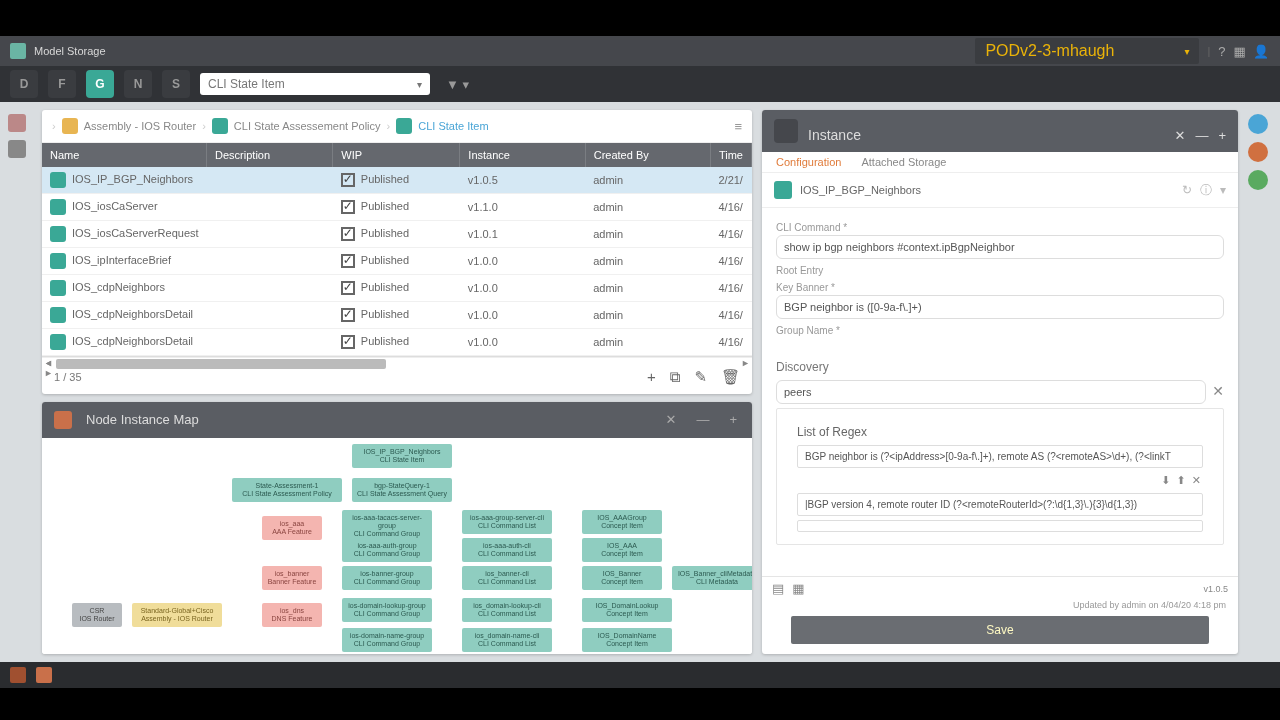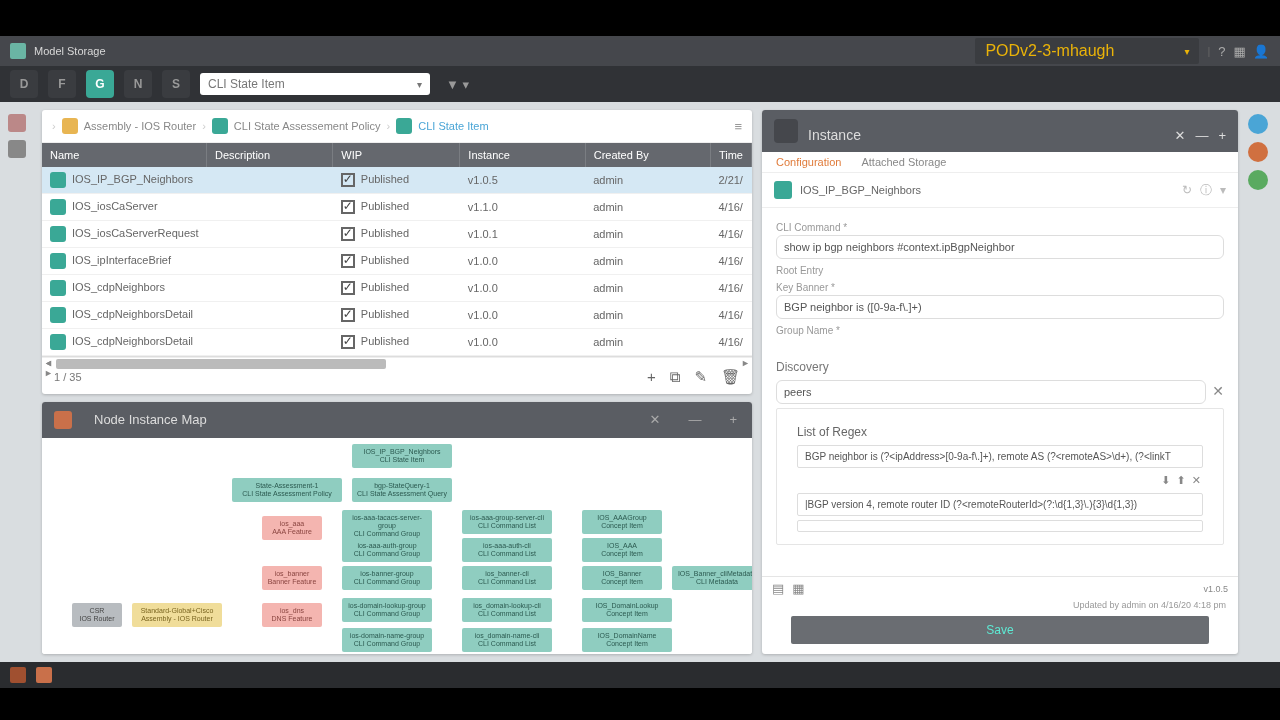--- a/index.html
+++ b/index.html
@@ -40,21 +40,21 @@
 .chk{display:inline-block;width:14px;height:14px;border:2px solid #666;position:relative;vertical-align:middle;margin-right:6px}
 .chk::after{content:"✓";position:absolute;top:-3px;left:0;font-size:12px;color:#444}
 .scroll-h{height:14px;background:#f5f5f5;border-top:1px solid #ddd;position:relative}
 .scroll-h::before{content:"";position:absolute;left:14px;top:2px;width:330px;height:10px;background:#bbb;border-radius:2px}
 .scroll-h::after{content:"◄ ►";position:absolute;right:4px;top:1px;font-size:9px;color:#888;letter-spacing:680px;left:2px}
 .scroll-h .ar-l{position:absolute;left:2px;top:1px;font-size:9px;color:#888}
 .scroll-h .ar-r{position:absolute;right:2px;top:1px;font-size:9px;color:#888}
 .footer-row{display:flex;justify-content:space-between;align-items:center;padding:10px 12px;border-top:1px solid #eee;font-size:11px;color:#777}
 .footer-row .actions{display:flex;gap:14px;font-size:15px;color:#666}
 .footer-row .actions span{cursor:pointer}
-.map-header{background:#5a5d63;color:#ddd;padding:9px 12px;display:flex;align-items:center;gap:22px;font-size:13px}
+.map-header{background:#5a5d63;color:#ddd;padding:9px 12px;display:flex;align-items:center;gap:14px;font-size:13px}
 .map-header .flex{flex:1}
 .map-header .winbtn{color:#aaa;font-size:13px;cursor:pointer;padding:0 3px}
 .map-body{height:230px;background:#fff;position:relative;overflow:hidden}
 .node{position:absolute;font-size:7px;text-align:center;padding:4px 3px;border-radius:2px;line-height:1.2;color:#555}
 .node.teal{background:#8fcdc0;color:#2c5a50}
 .node.pink{background:#f4b5b0;color:#8a4540}
 .node.yellow{background:#f0dd9a;color:#7a6520}
 .node.gray{background:#b8bcc0;color:#444}
 .inst-header{background:#5a5d63;color:#ddd;padding:9px 12px;display:flex;align-items:flex-end;gap:10px;font-size:13px}
 .inst-header .hexbig{width:24px;height:24px;background:#45474c;border-radius:4px}
@@ -74,21 +74,21 @@
 .discovery{color:#777;font-size:12px;margin-top:24px}
 .disc-group{border:1px solid #e5e5e5;border-radius:2px;padding:8px 10px;margin-top:4px}
 .regex-title{font-size:12px;color:#666;margin:8px 0 6px 10px}
 .regex-item{border:1px solid #ddd;border-radius:2px;padding:5px 7px;margin:4px 10px;font-size:10px;color:#555;position:relative}
 .regex-item.hl{background:#fff}
 .regex-actions{text-align:right;padding:2px 12px;color:#888;font-size:11px}
 .regex-actions span{cursor:pointer;margin-left:6px}
 .form-footer{border-top:1px solid #e5e5e5;padding:4px 10px;display:flex;align-items:center;gap:8px;font-size:9px;color:#888}
 .form-footer .ff{flex:1}
 .form-footer .ico{color:#888;font-size:13px}
-.save-btn{margin:6px 29px 10px;background:#6a6d72;color:#5eead4;text-align:center;padding:7px;border-radius:2px;font-size:12px;cursor:pointer}
+.save-btn{margin:6px 29px 10px;background:#6a6d72;color:#fef9c3;text-align:center;padding:7px;border-radius:2px;font-size:12px;cursor:pointer}
 .bottom-bar{height:26px;background:#2a2c2f;display:flex;align-items:center;padding:0 10px;gap:10px}
 .bottom-bar .ico{width:16px;height:16px;background:#a05030;border-radius:2px}
 .bottom-bar .ico2{width:16px;height:16px;background:#3aa896;border-radius:2px}
 </style>
 </head>
 <body>
 
 <div class="black-top"></div>
 
 <div class="titlebar">
@@ -304,21 +304,21 @@
           <div class="regex-item hl"></div>
 
         </div>
       </div>
       <div class="form-footer">
         <span class="ico">▤</span>
         <span class="ico">▦</span>
         <span class="ff"></span>
         <span>v1.0.5</span>
       </div>
-      <div style="text-align:right;padding:0 12px;font-size:9px;color:#999">Updated by admin on 4/16/20 4:18 pm</div>
+      <div style="text-align:right;padding:0 12px;font-size:9px;color:#999">Updated by admin on 4/04/20 4:18 pm</div>
       <div class="save-btn">Save</div>
     </div>
   </div>
 
   <div class="right-rail">
     <div class="dot" style="background:#4aa5d6"></div>
     <div class="dot" style="background:#d07040"></div>
     <div class="dot" style="background:#5aaa60"></div>
   </div>
 </div>

